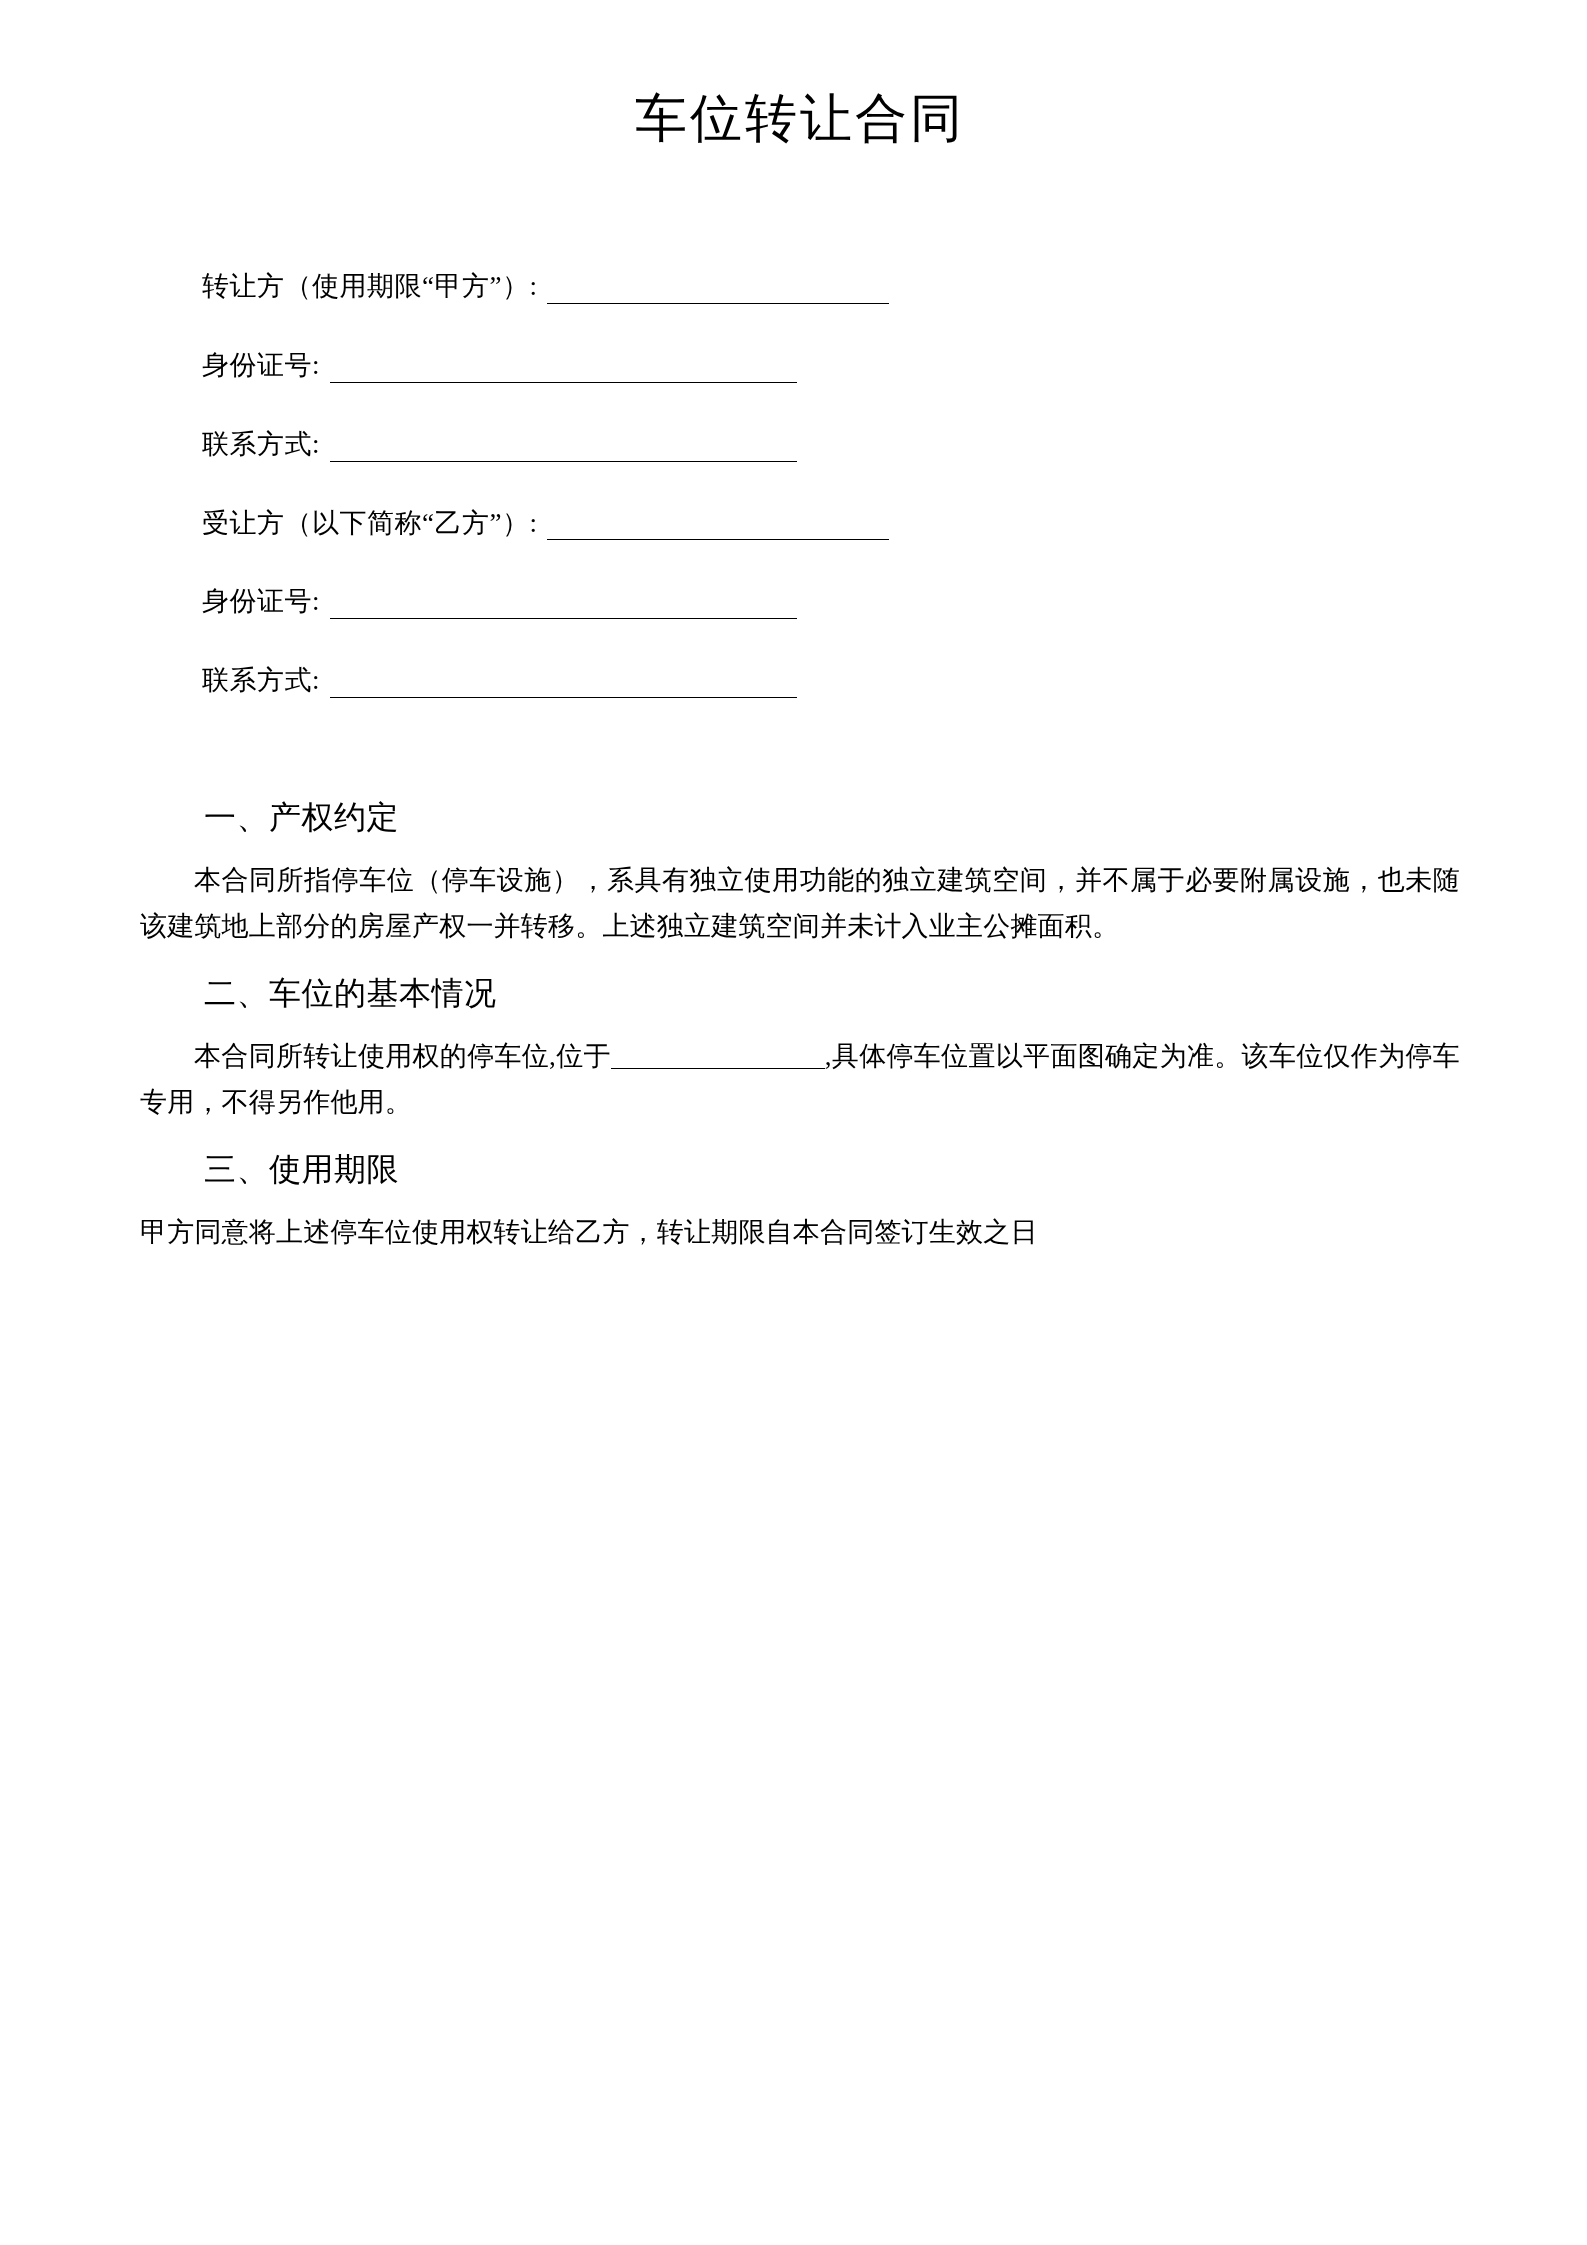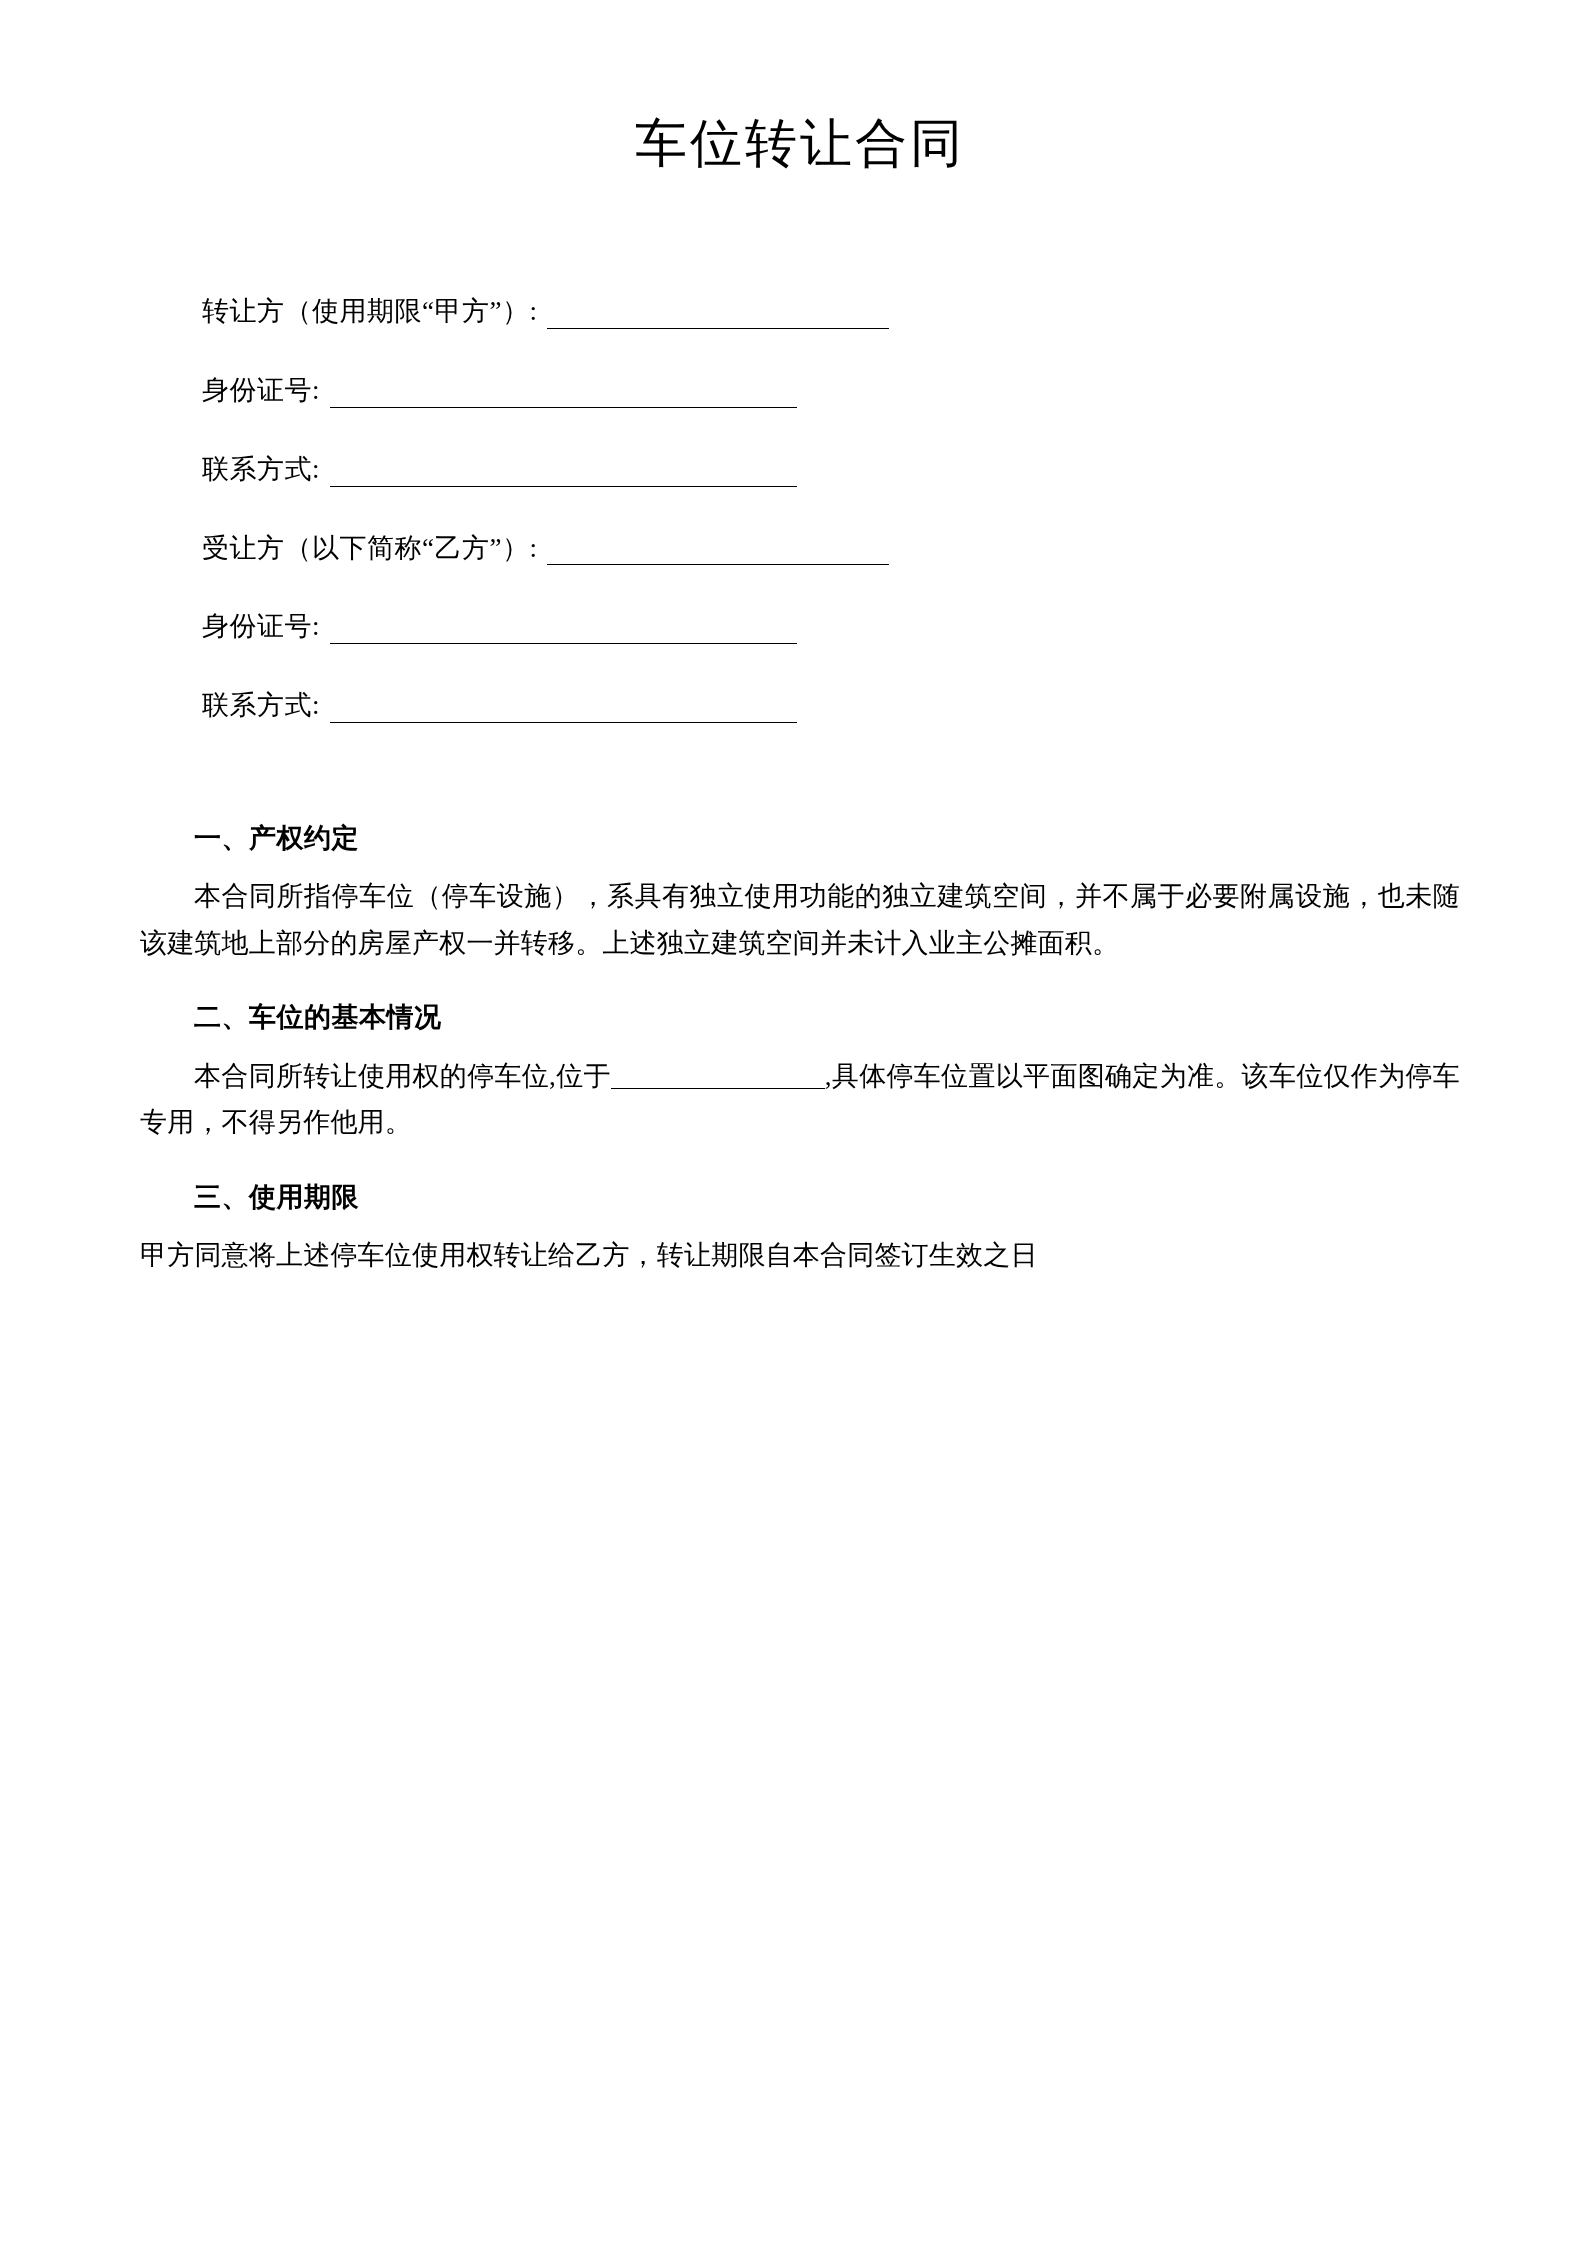--- a/index.html
+++ b/index.html
@@ -29,21 +29,21 @@
   }
 
   
   .doc-title {
     text-align: center;
     font-size: 52px;
     line-height: 1.2;
     font-weight: normal;
     letter-spacing: 3px;
     margin: 0;
-    padding-top: 113px;
+    padding-top: 88px;
     font-family: "Liberation Serif", "DejaVu Serif", serif;
   }
 
   
   .party-block {
     margin-top: 120px;
   }
   .field-row {
     display: flex;
     align-items: flex-end;
@@ -76,24 +76,24 @@
     margin: 0 0 14px 0;
     text-align: justify;
     text-justify: inter-ideograph;
     text-indent: 2em;
     letter-spacing: 0.2px;
   }
   p.para.noindent {
     text-indent: 0;
   }
   h2.section-title {
-    font-size: 27px;
+    font-size: 32px;
     line-height: 1.72;
-    font-weight: bold;
-    margin: 28px 0 12px 0;
+    font-weight: normal;
+    margin: 16px 0 12px 0;
     text-indent: 2em;
     letter-spacing: 0.5px;
   }
   .inline-blank {
     display: inline-block;
     border-bottom: 1.6px solid #000000;
     height: 24px;
     vertical-align: -4px;
   }
   .ib-long  { width: 352px; }

